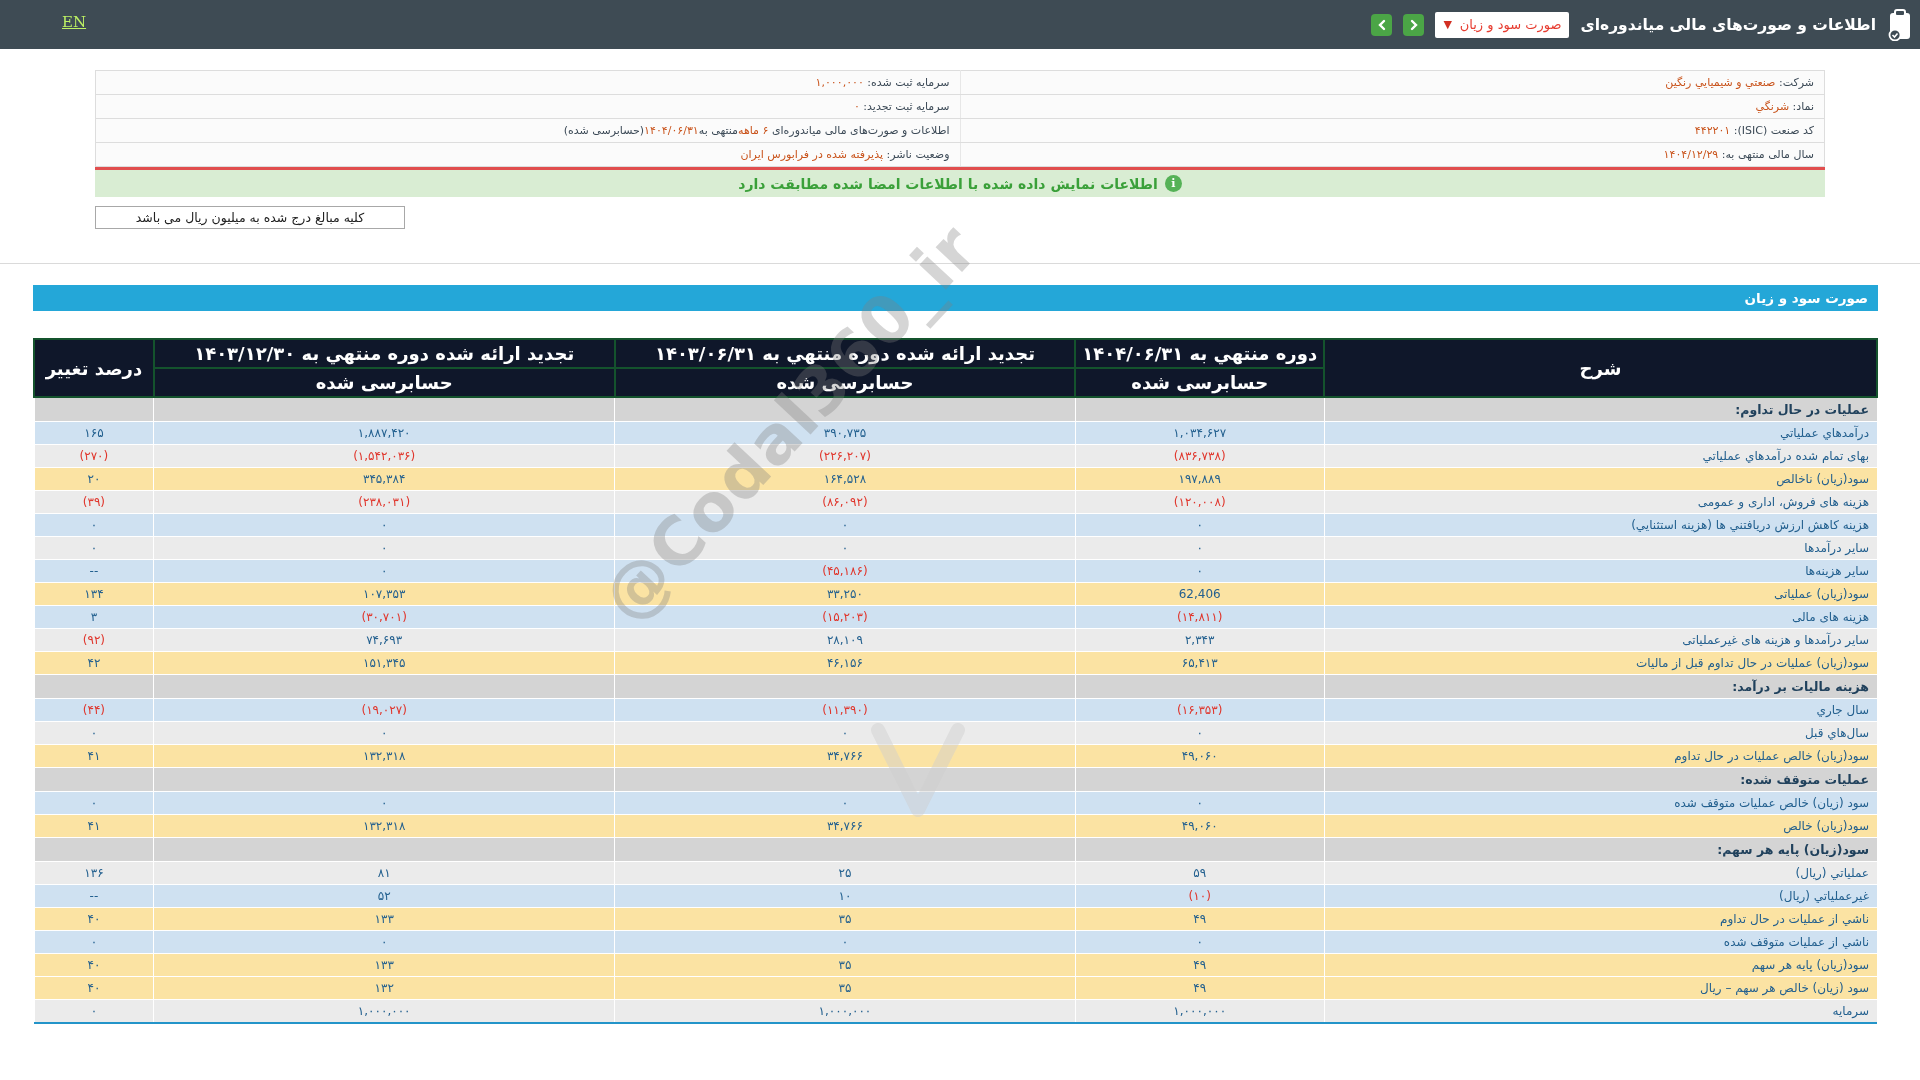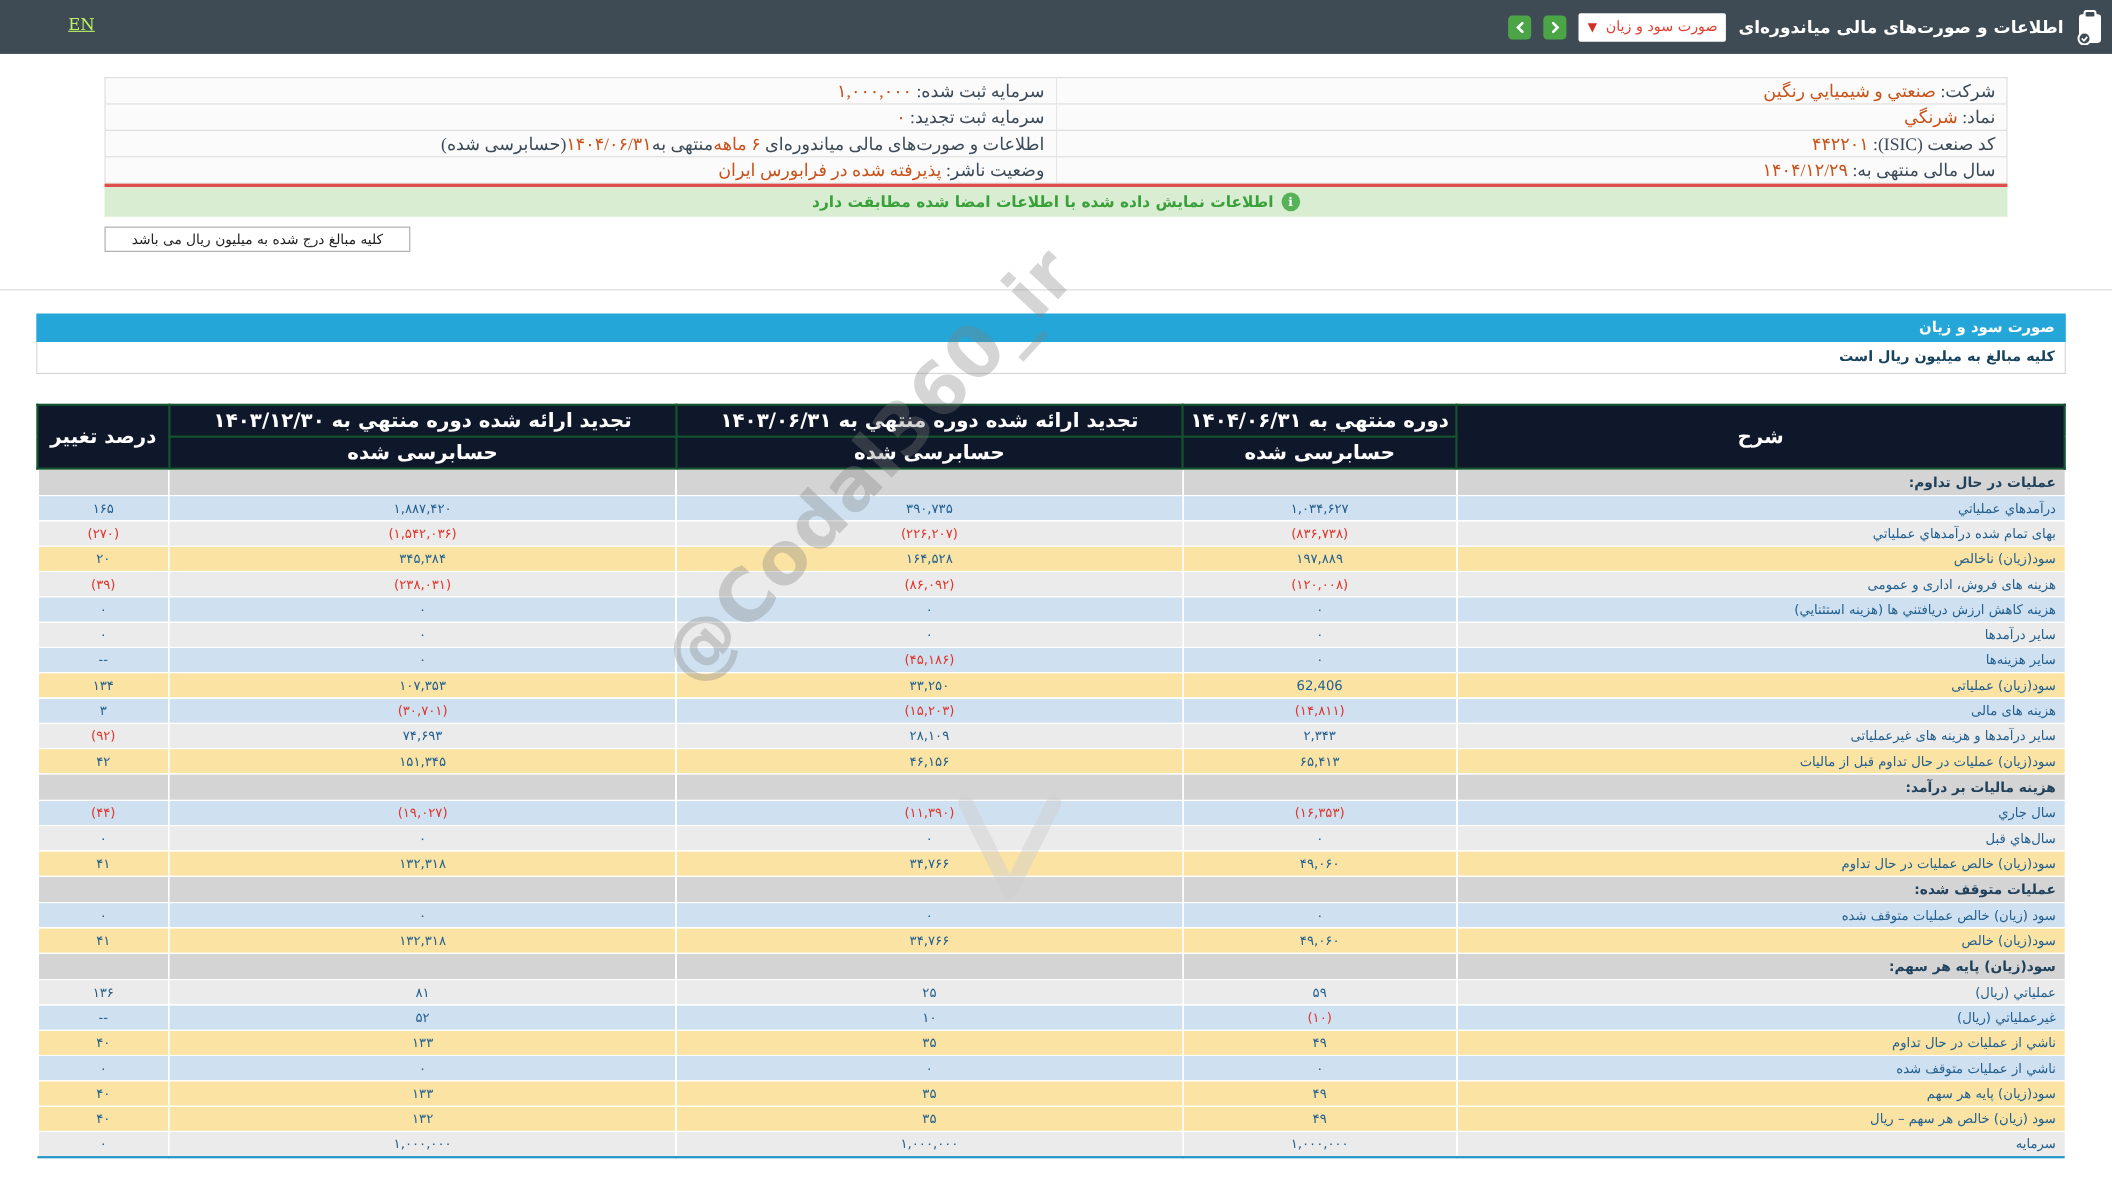--- a/index.html
+++ b/index.html
@@ -21,31 +21,31 @@
   .dropdown .caret { color:#d22f23; font-size:11px; line-height:1; }
   .navbtn { width:21px; height:22px; background:#4ba546; border:none; border-radius:4px;
     display:flex; align-items:center; justify-content:center; cursor:pointer; padding:0; }
 
   
   .info-wrap { margin:21px 95px 0 95px; }
   .info-table { width:100%; border-collapse:collapse; table-layout:fixed; direction:rtl;
     background:#fbfbfb; border:1px solid #ddd; }
   .info-table td { width:50%; height:24px; border-bottom:1px solid #ddd;
     border-left:1px solid #e7e7e7; padding:0 10px; direction:rtl; text-align:right;
-    font-size:16px; color:#3c4a57; white-space:nowrap; overflow:hidden;font-family:Liberation Serif, serif; }
+    font-size:11px; color:#3c4a57; white-space:nowrap; overflow:hidden; }
   .info-table td:last-child { border-left:none; }
   .info-table .ival { color:#c9531b; }
   .redline { height:3px; background:#e14e4e; }
   .greenbar { height:27px; background:#d9edd3; display:flex; align-items:center;
     justify-content:center; direction:rtl; gap:7px; }
   .greenbar .txt { color:#3aa039; font-size:14px; font-weight:bold; }
   .info-icon { width:17px; height:17px; border-radius:50%; background:#55b257; color:#fff;
     font-size:11px; font-weight:bold; display:flex; align-items:center; justify-content:center;
     font-family:"DejaVu Serif", serif; }
-  .note-box { margin:9px 0 16px 95px; width:278px; height:23px; border:1px solid #a8a8a8;
+  .note-box { margin:9px 0 16px 95px; width:310px; height:23px; border:1px solid #a8a8a8;
     display:flex; align-items:center; justify-content:center; direction:rtl;
     font-size:12.5px; color:#222; }
   .page-divider { margin-top:34px; border-top:1px solid #dadada; width:100%; }
 
   
   .statement { position:relative; margin:21px 42px 0 33px; }
   .blue-title { height:26px; background:#24a7d8; color:#fff; font-size:13.5px; font-weight:bold;
     line-height:26px; direction:rtl; padding:0 10px; }
   .unit-strip { height:29px; background:#fff; border:1px solid #d5d5d5; border-top:none;
     color:#17435f; font-size:13px; font-weight:bold; line-height:27px; direction:rtl; padding:0 9px; }
@@ -127,21 +127,20 @@
   <div class="greenbar">
     <span class="info-icon">i</span>
     <span class="txt">اطلاعات نمایش داده شده با اطلاعات امضا شده مطابقت دارد</span>
   </div>
 </div>
 <div class="note-box">کلیه مبالغ درج شده به میلیون ریال می باشد</div>
 <div class="page-divider"></div>
 
 <div class="statement">
   <div class="blue-title">صورت سود و زیان</div>
-  <div class="unit-strip">کلیه مبالغ به میلیون ریال است</div>
   <div class="table-gap"></div>
 
   <div class="watermark">@Codal360_ir</div>
   <svg class="logo-mark" width="110" height="120" viewBox="0 0 110 120">
     <path d="M15 15 L55 95 L95 15" fill="none" stroke="#cfcfcf" stroke-width="14" stroke-linecap="round" stroke-linejoin="round"></path>
   </svg>
 
   <table class="t">
     <colgroup>
       <col style="width:30%">

